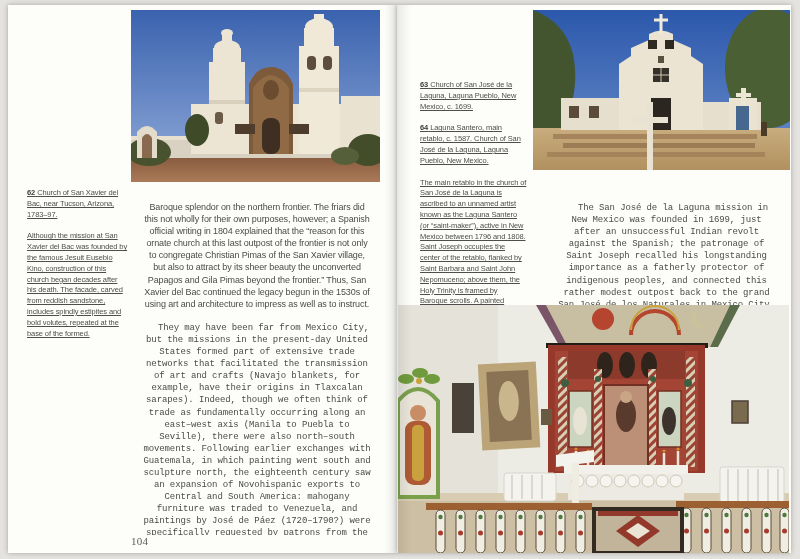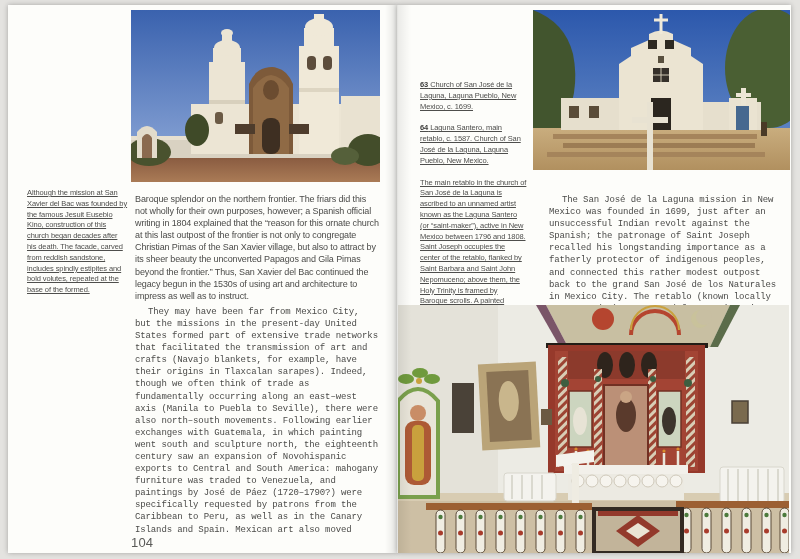--- a/index.html
+++ b/index.html
@@ -39,28 +39,28 @@
   .caption p{margin:0 0 11px 0;}
   .cap-num{font-weight:700;color:#3c3c3a;}
   .caption-62{left:19px;top:183px;width:101px;}
   .right-captions{left:23px;top:75px;width:107px;}
 
   .bodycol{
     position:absolute;
     font-size:9px;line-height:12.1px;letter-spacing:-0.12px;
     color:#4b4b49;text-align:left;
   }
-  .bodycol p{margin:4px;}
+  .bodycol p{margin:12px;text-align:center;}
   .bodycol p.indent{text-indent:13px;font-family:Liberation Mono, monospace;}
   .bodycol-left{left:123px;top:184px;width:252px;height:346px;overflow:hidden;}
   .bodycol-right{left:148px;top:185px;width:243px;height:118px;overflow:hidden;}
 
   .pagenum{
     position:absolute;left:123px;top:530px;
-    font-size:13px;color:#5a5a58;letter-spacing:0.2px;
+    font-size:11px;color:#5a5a58;letter-spacing:0.2px;font-family:Liberation Serif, serif;
   }
 </style>
 </head>
 <body>
 
 <div class="spread">
 
   <div class="page left">
 
     <figure class="photo sanxavier">
@@ -109,20 +109,21 @@
         <ellipse cx="18" cy="142" rx="22" ry="14" fill="#49522e"></ellipse>
         <ellipse cx="237" cy="140" rx="20" ry="16" fill="#434d2a"></ellipse>
         <ellipse cx="214" cy="146" rx="14" ry="9" fill="#55603a"></ellipse>
         <ellipse cx="66" cy="120" rx="12" ry="16" fill="#3f4a28"></ellipse>
         <path d="M6 148 L6 122 Q16 110 26 122 L26 148 Z" fill="#e3dccb"></path>
         <path d="M11 148 L11 128 Q16 120 21 128 L21 148 Z" fill="#8a6a4f"></path>
       </svg>
     </figure>
 
     <aside class="caption caption-62">
+      <p><span class="cap-num">62</span> <span>Church of San Xavier del Bac, near Tucson, Arizona, 1783–97.</span></p>
       <p>Although the mission at San Xavier del Bac was founded by the famous Jesuit Eusebio Kino, construction of this church began decades after his death. The facade, carved from reddish sandstone, includes spindly estipites and bold volutes, repeated at the base of the formed.</p>
     </aside>
 
     <div class="bodycol bodycol-left">
       <p>Baroque splendor on the northern frontier. The friars did this not wholly for their own purposes, however; a Spanish official writing in 1804 explained that the “reason for this ornate church at this last outpost of the frontier is not only to congregate Christian Pimas of the San Xavier village, but also to attract by its sheer beauty the unconverted Papagos and Gila Pimas beyond the frontier.” Thus, San Xavier del Bac continued the legacy begun in the 1530s of using art and architecture to impress as well as to instruct.</p>
       <p class="indent">They may have been far from Mexico City, but the missions in the present-day United States formed part of extensive trade networks that facilitated the transmission of art and crafts (Navajo blankets, for example, have their origins in Tlaxcalan sarapes). Indeed, though we often think of trade as fundamentally occurring along an east–west axis (Manila to Puebla to Seville), there were also north–south movements. Following earlier exchanges with Guatemala, in which painting went south and sculpture north, the eighteenth century saw an expansion of Novohispanic exports to Central and South America: mahogany furniture was traded to Venezuela, and paintings by José de Páez (1720–1790?) were specifically requested by patrons from the Caribbean to Peru, as well as in the Canary Islands and Spain. Mexican art also moved northward, inspiring local copies and schools. The Sanctuary of Guadalupe in Santa Fe, New Mexico, still exhibits a huge retablo on canvas by José de Alcibar (active 1751–1803), dated 1783, that was painted in Mexico City, rolled up, and shipped north on the back of a mule.</p>
     </div>
 
     <div class="pagenum">104</div>
   </div>

